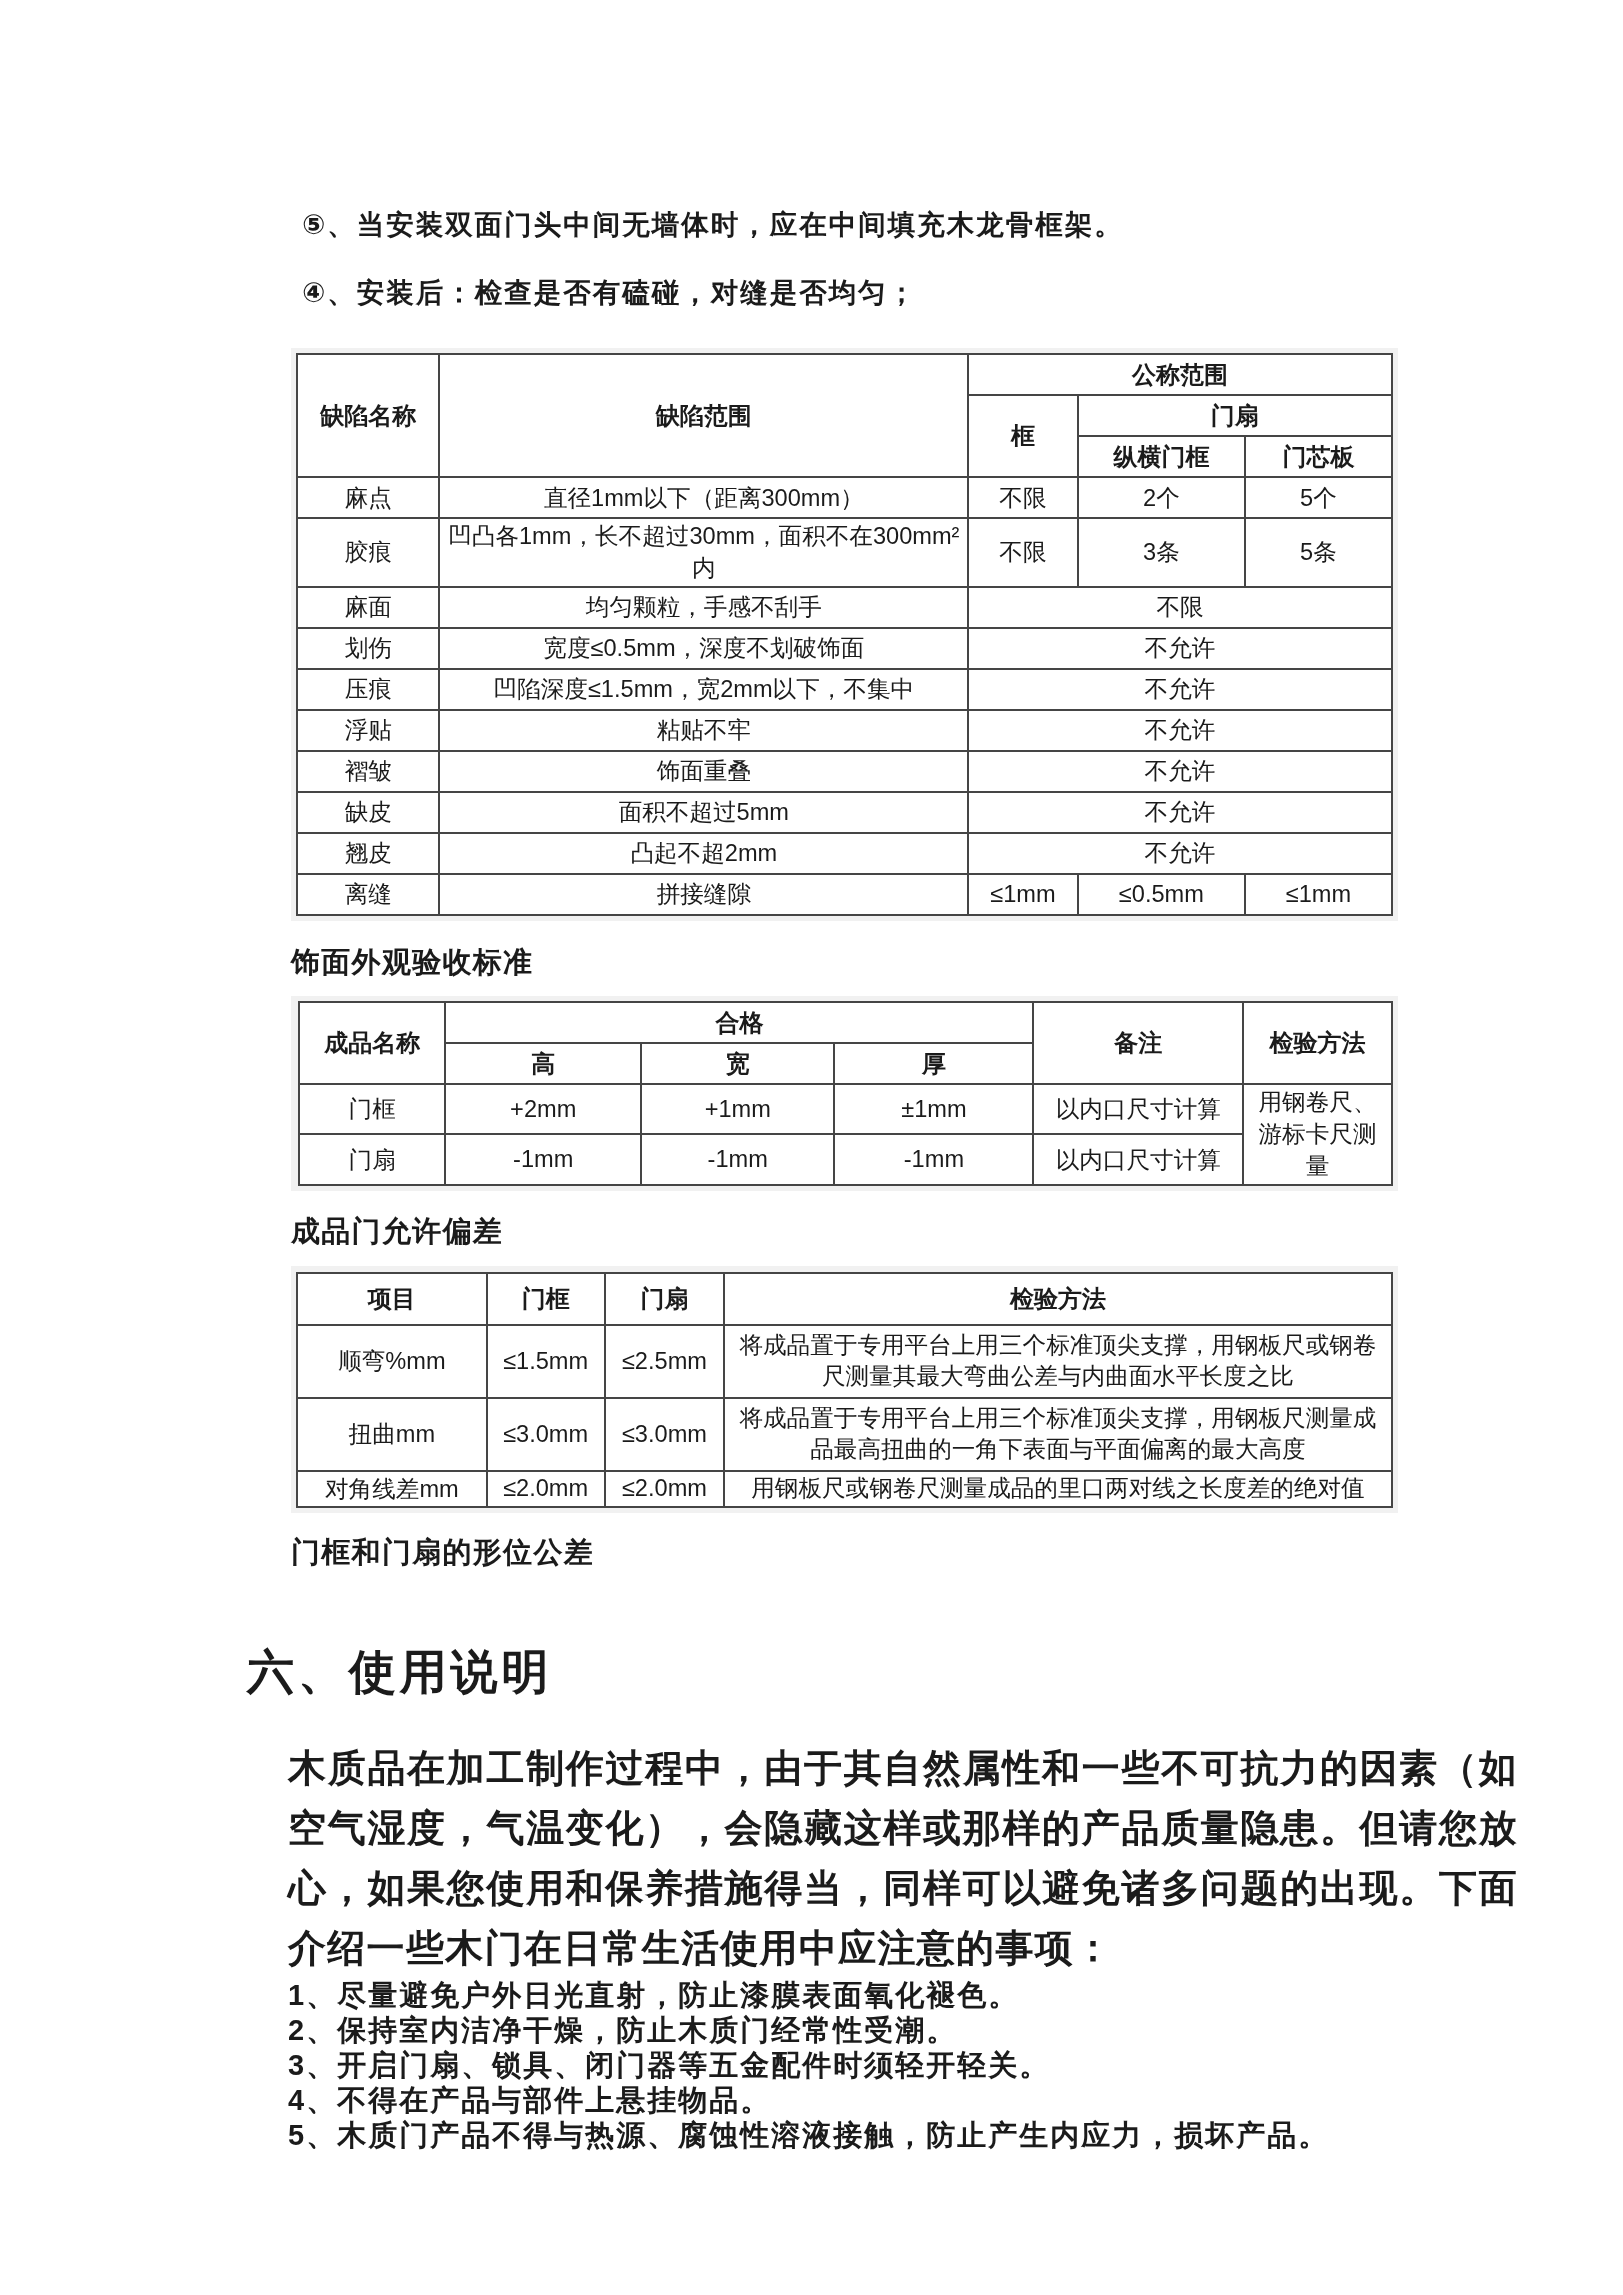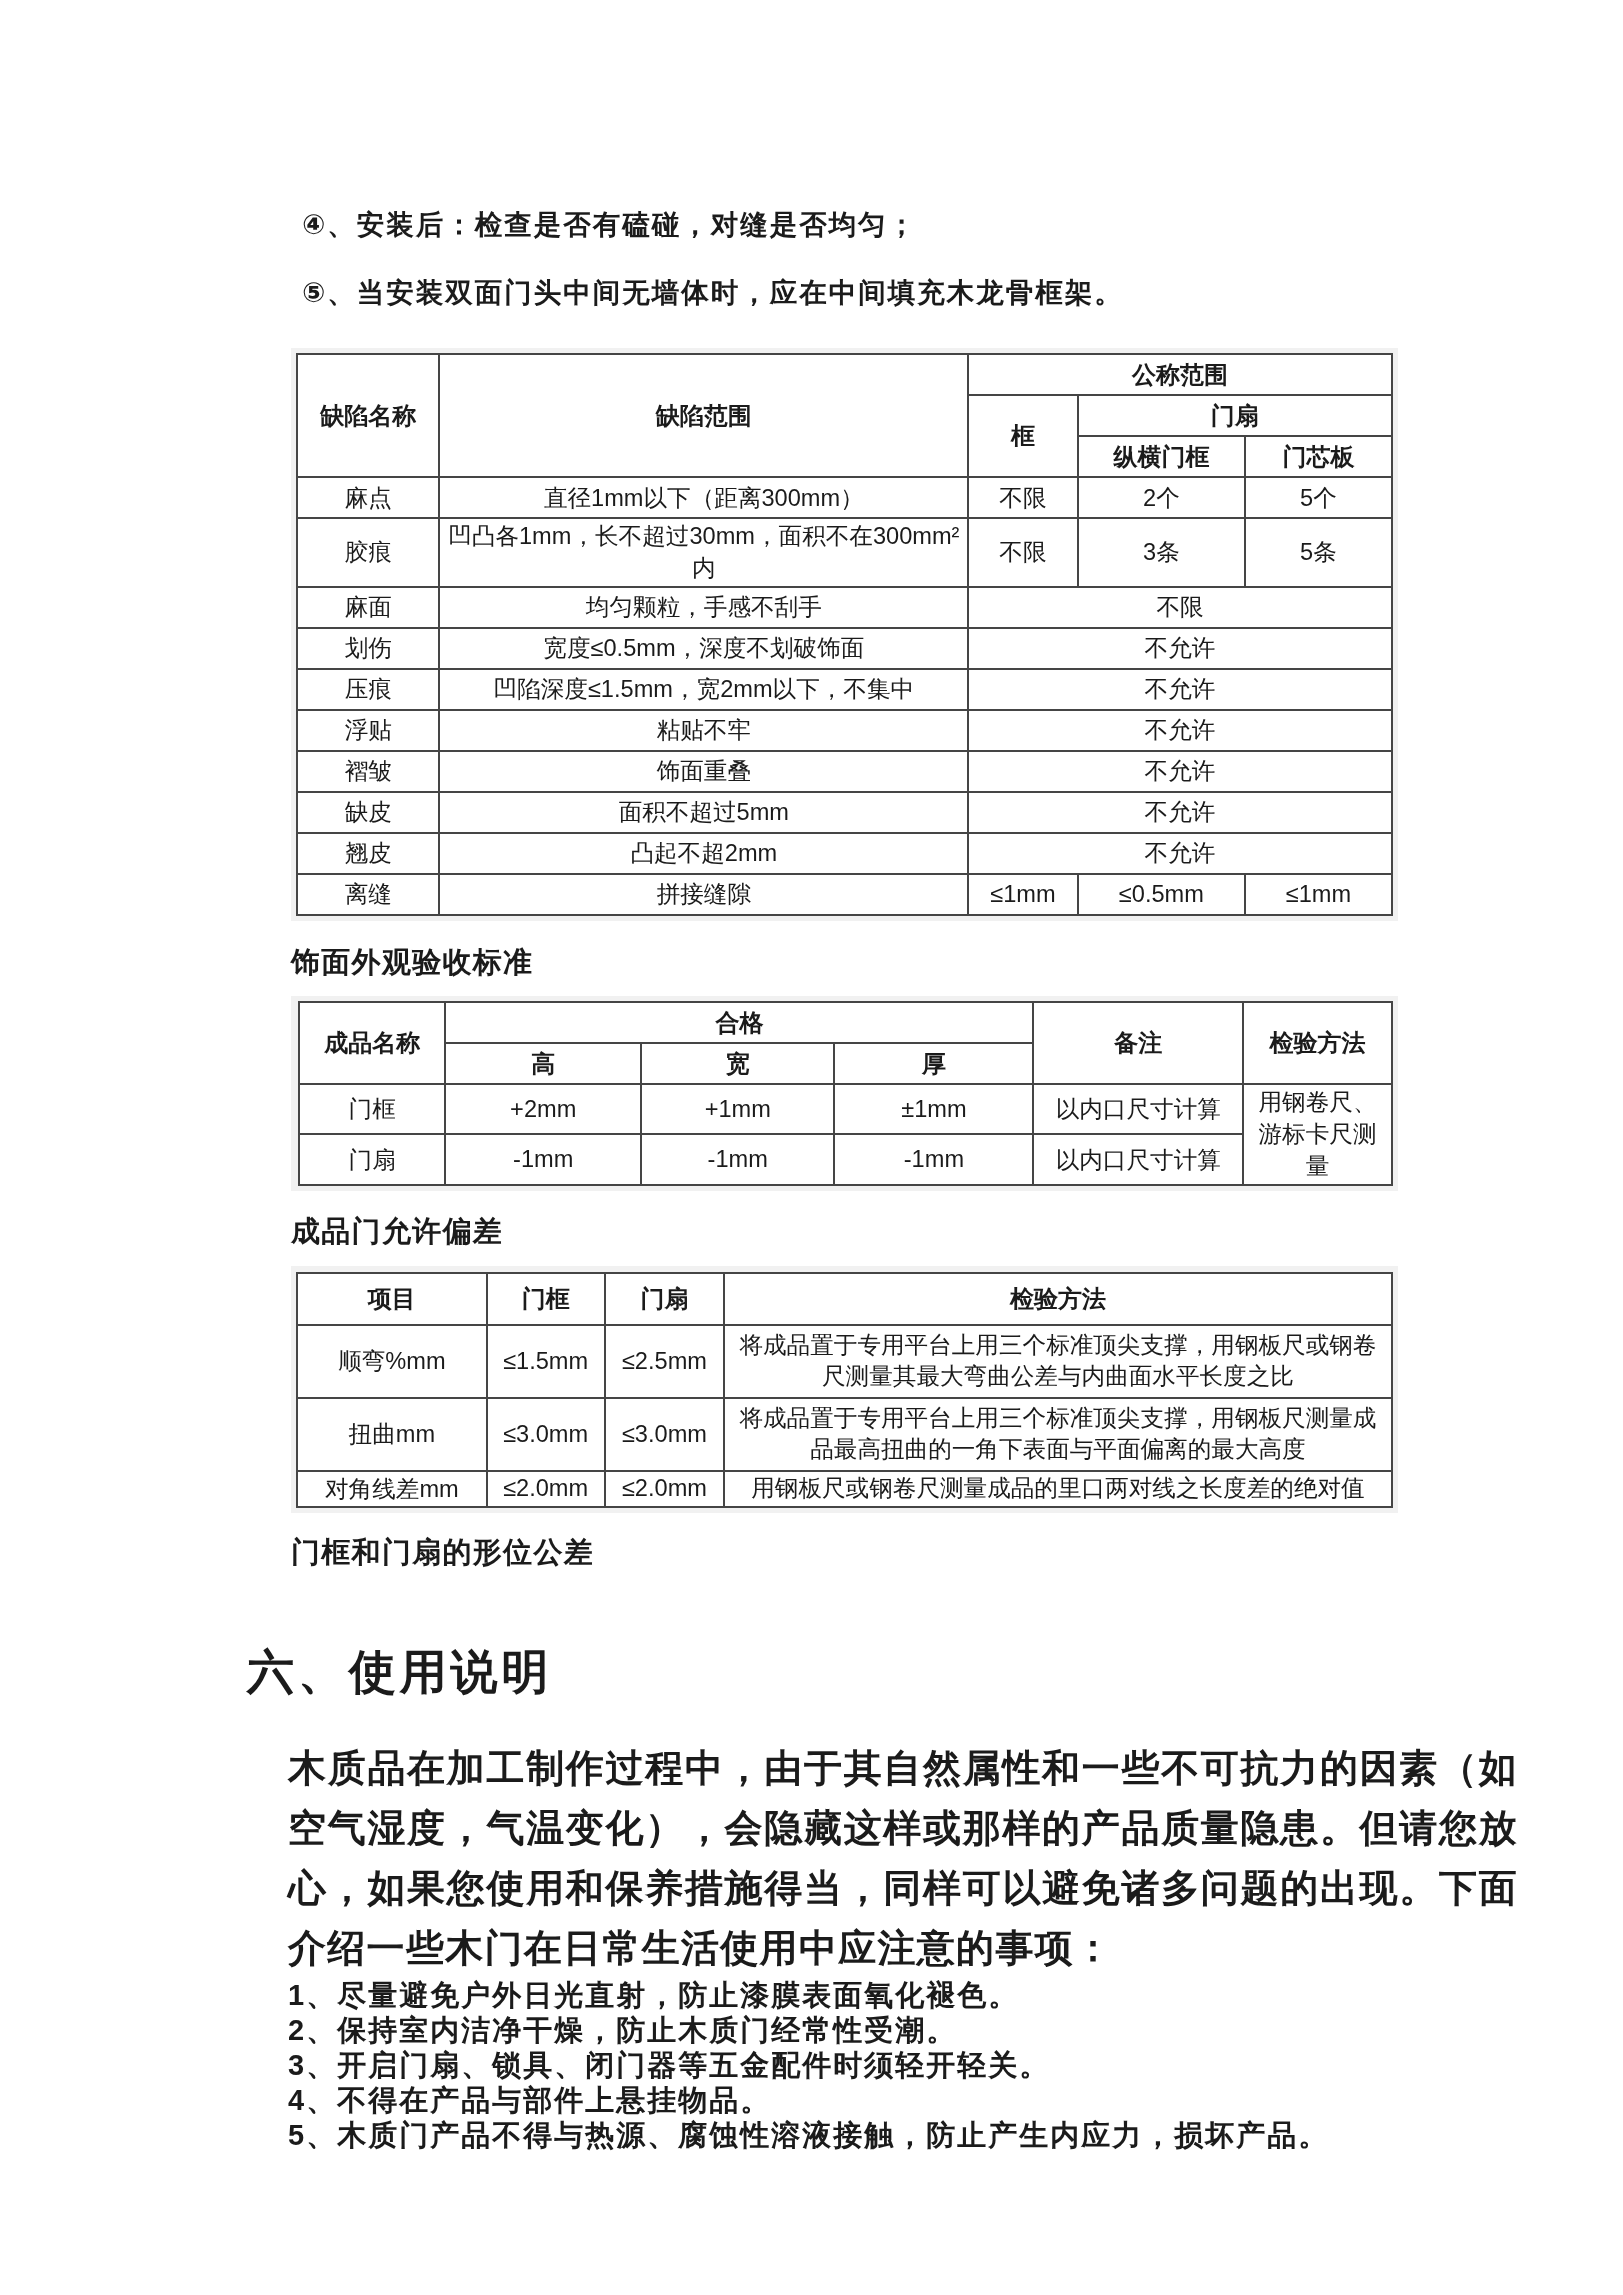--- a/index.html
+++ b/index.html
@@ -92,22 +92,22 @@
     line-height:35px;
     letter-spacing:2px;
     font-weight:700;
   }
 </style>
 </head>
 <body>
 
 <div class="page">
 
+  <div class="note">⑤、当安装双面门头中间无墙体时，应在中间填充木龙骨框架。</div>
   <div class="note">④、安装后：检查是否有磕碰，对缝是否均匀；</div>
-  <div class="note">⑤、当安装双面门头中间无墙体时，应在中间填充木龙骨框架。</div>
 
   <div class="tablewrap mt-t1">
     <table class="t1">
       <colgroup>
         <col style="width:13%">
           <col style="width:48.3%">
           <col style="width:10%">
           <col style="width:15.3%">
           <col style="width:13.4%">
       </colgroup>

